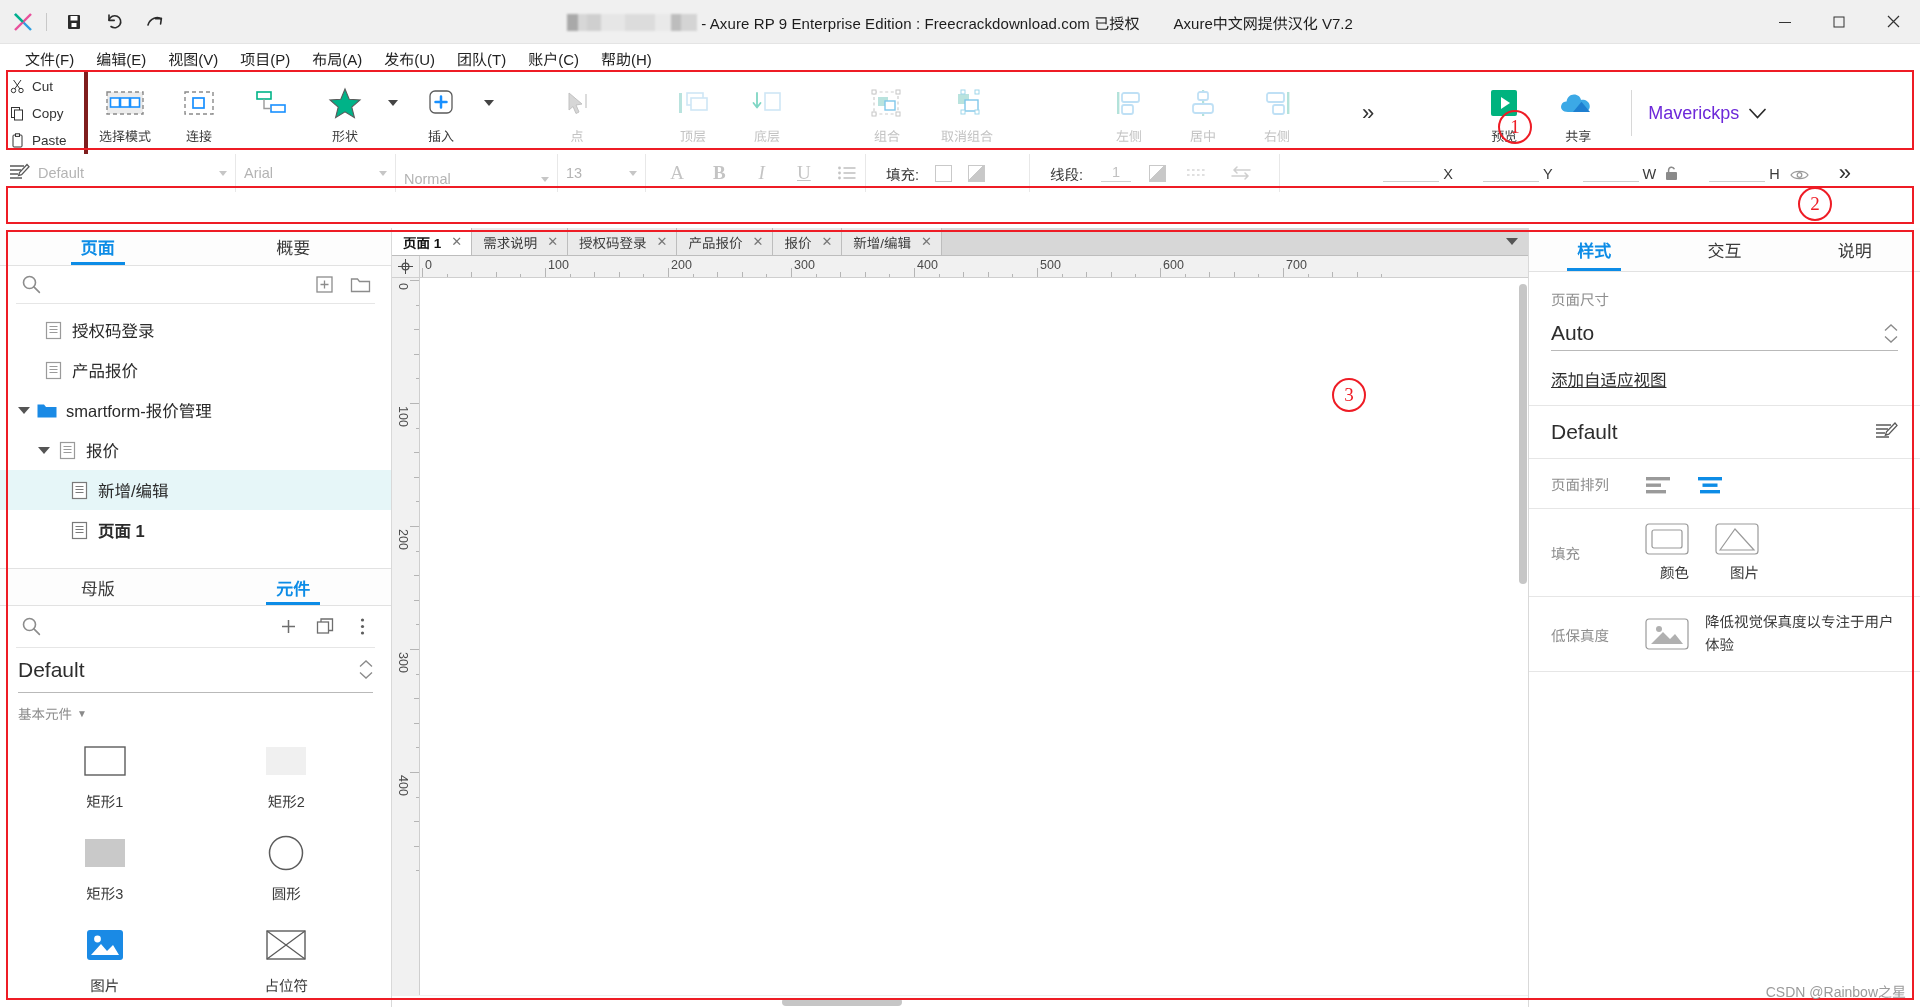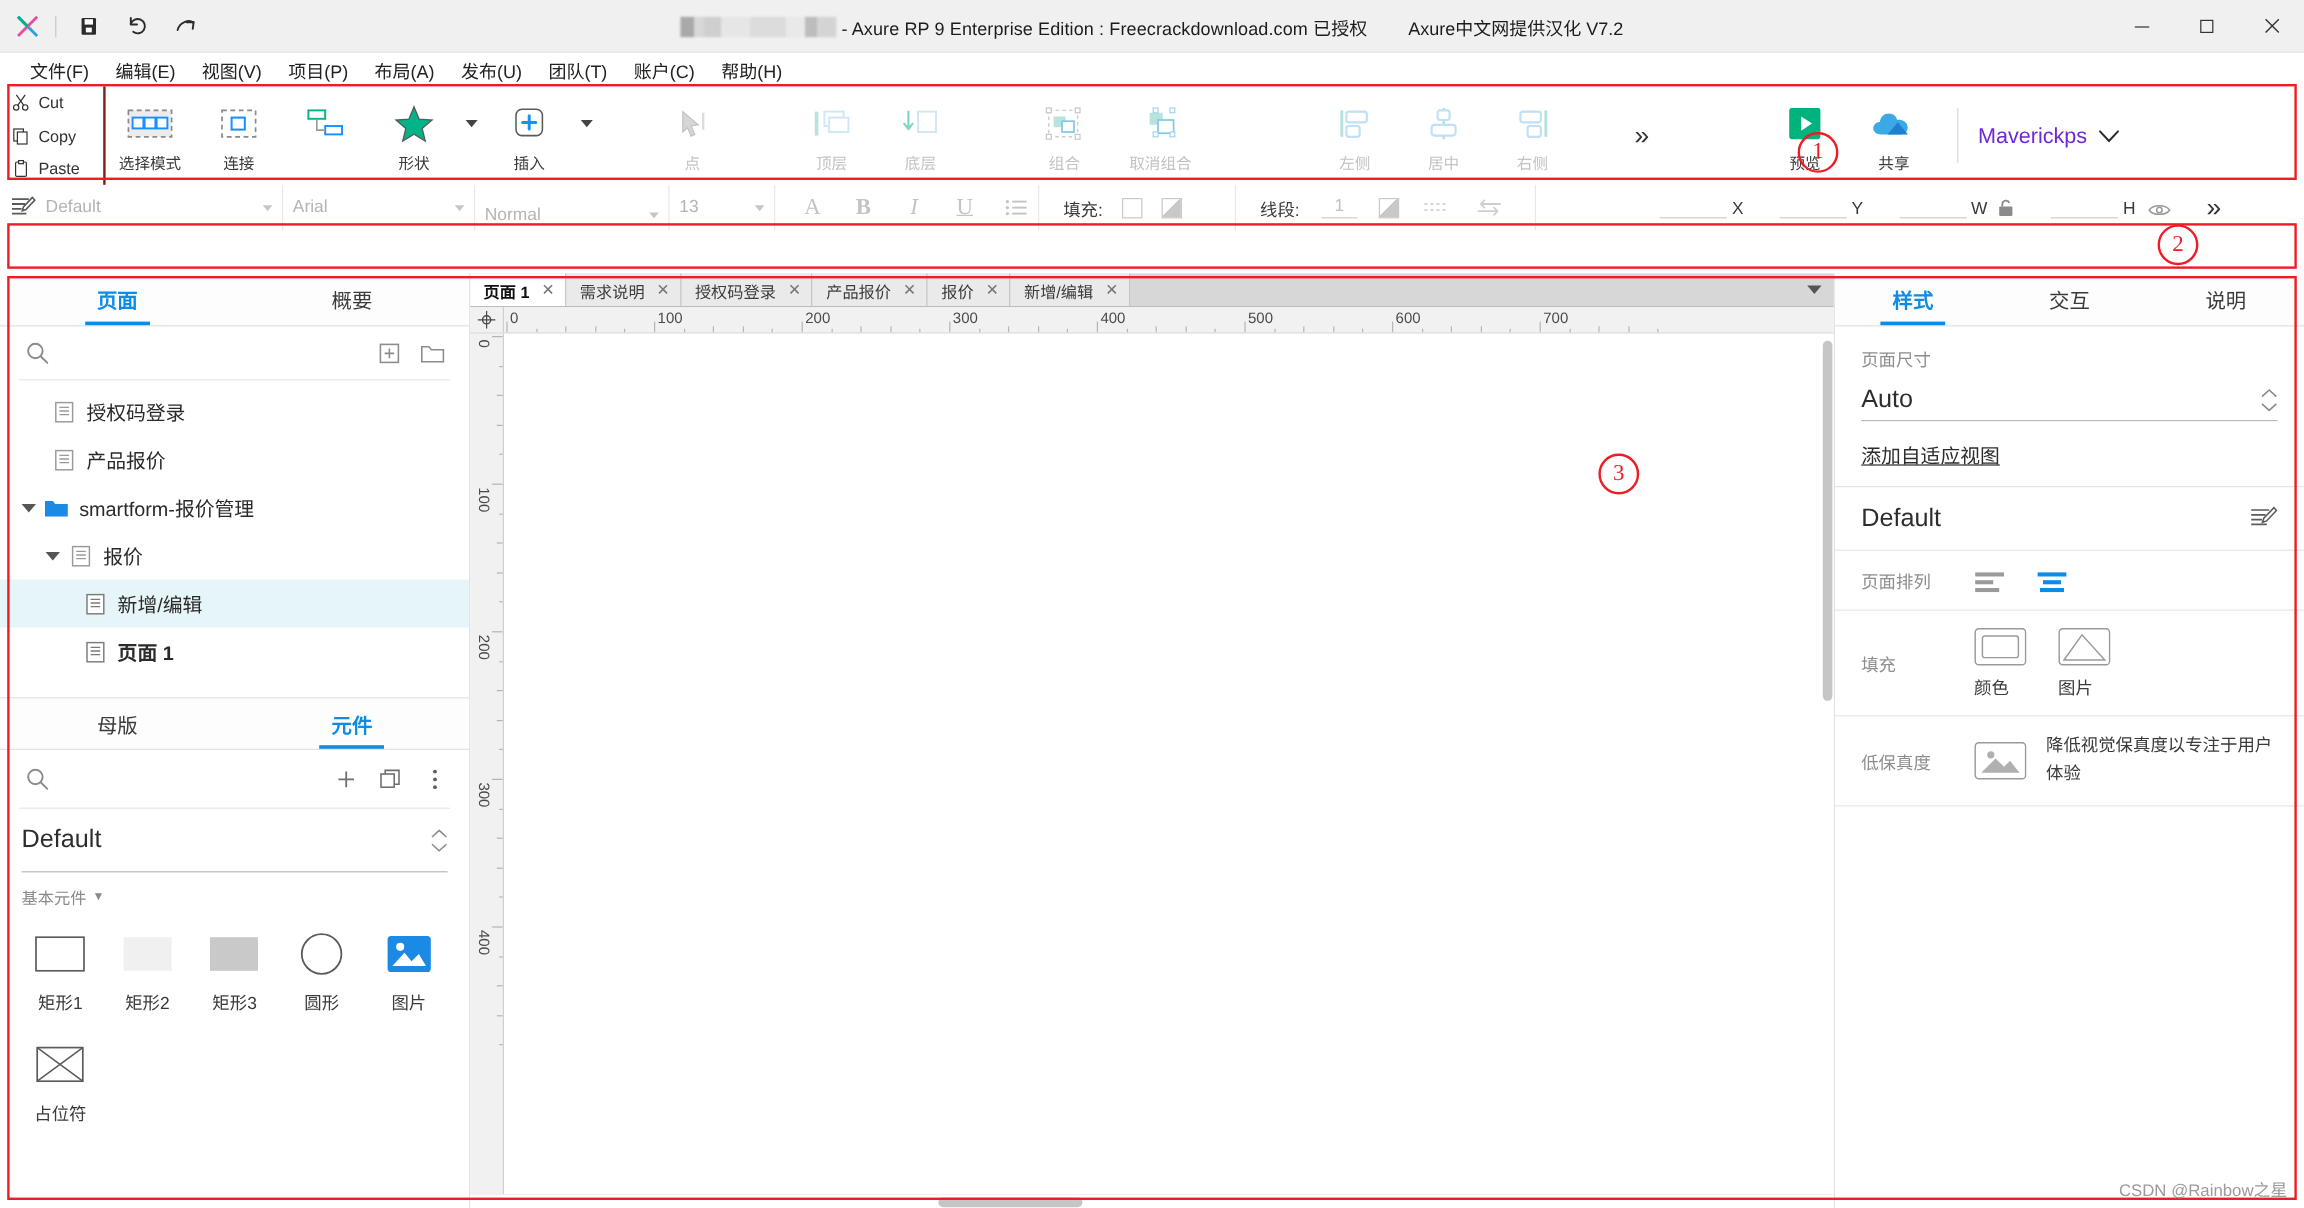--- a/index.html
+++ b/index.html
@@ -52,22 +52,22 @@
     font-size: 19px; font-family:"Liberation Serif", serif;
     background: transparent;
   }
 
   
   #toolbar {
     height: 82px; width:100%; background:#fff;
     display:flex; align-items:stretch; position:relative;
   }
   .clipcol {
-    width: 88px; display:flex; flex-direction:column; justify-content:space-between;
-    border-right:2px solid #7f1d1d; padding-left:6px;
+    width: 88px; display:flex; flex-direction:column; justify-content:center;
+    border-right:4px solid #7f1d1d; padding-left:6px;
   }
   .clip-row { display:flex; align-items:center; gap:7px; height:27px; font-size:13.5px; color:#333; cursor:pointer; padding-left:4px;}
   .clip-row .lbl { font-size:13.5px; }
   .tgrp { display:flex; align-items:flex-start; height:100%; }
   .tbtn {
     width: 74px; height:82px; display:flex; flex-direction:column;
     align-items:center; justify-content:flex-start; padding-top: 14px;
     cursor:pointer; position:relative;
   }
   .tbtn .tico { height:34px; display:flex; align-items:center; justify-content:center;}
@@ -122,21 +122,21 @@
   .tarrow { width:20px; display:flex; align-items:center; justify-content:center;}
   .tri { width:0;height:0;border-left:6px solid transparent;border-right:6px solid transparent;border-top:7px solid #555;}
   .ticon { width:26px; display:flex; align-items:center; justify-content:center; margin-right:6px;}
 
   .wtabs { height:44px; display:flex; border-top:1px solid #e2e2e2; border-bottom:1px solid #e2e2e2; background:#fdfdfd;}
   .wsearch { height:48px; display:flex; align-items:center; padding: 0 18px; gap:12px;}
   .libsel { height: 52px; display:flex; align-items:center; padding: 0 18px; }
   .libsel .lname { font-size: 21px; color:#2d2d2d; flex:1;}
   .libsel-ul { height:1px; background:#b9b9b9; margin: 0 18px;}
   .seccap { font-size: 13.5px; color:#8a8a8a; padding: 10px 18px 4px 18px; display:flex; align-items:center; gap:5px;}
-  .wgrid { display:grid; grid-template-columns: repeat(5, 1fr); padding: 6px 14px; row-gap: 8px;}
+  .wgrid { display:grid; grid-template-columns: repeat(2, 1fr); padding: 6px 14px; row-gap: 8px;}
   .wcell { display:flex; flex-direction:column; align-items:center; cursor:pointer; padding: 6px 0;}
   .wcell .wic { height: 44px; display:flex; align-items:center; justify-content:center;}
   .wcell .wlb { font-size:14.5px; color:#3a3a3a; margin-top: 7px;}
 
   
   #center { flex: 1; display:flex; flex-direction:column; background:#fff; position:relative; min-width:0;}
   .doctabs { height: 28px; display:flex; background:#d7d7d7; align-items:stretch; border-bottom:1px solid #bdbdbd;}
   .dtab { display:flex; align-items:center; gap:10px; padding: 0 9px 0 11px; font-size:13.5px; color:#3c3c3c;
           background:#eaeaea; border-right:1px solid #bdbdbd; cursor:pointer; white-space:nowrap;}
   .dtab.active { background:#fff; color:#111; font-weight:bold;}
@@ -164,21 +164,21 @@
   .rsec { padding: 16px 22px 14px 22px; border-bottom:1px solid #e6e6e6;}
   .rcap { font-size:14.5px; color:#8e8e8e; margin-bottom: 12px;}
   .rvalrow { display:flex; align-items:center; border-bottom:1px solid #b9b9b9; padding-bottom:5px;}
   .rvalrow .v { font-size: 21px; color:#2d2d2d; flex:1;}
   .rlink { font-size:16.5px; color:#2d2d2d; text-decoration:underline; display:inline-block; margin-top:16px; cursor:pointer;}
   .rstylerow { display:flex; align-items:center; justify-content:space-between; padding: 14px 22px; border-bottom:1px solid #e6e6e6;}
   .rstylerow .sname { font-size:21px; color:#2d2d2d;}
   .rprop { display:flex; align-items:center; padding: 14px 22px; border-bottom:1px solid #e6e6e6; gap: 22px;}
   .rprop .plbl { font-size:14.5px; color:#8e8e8e; width: 72px; flex-shrink:0;}
   .rprop .pbody { display:flex; align-items:center; gap: 26px; flex:1;}
-  .fillcell { display:flex; flex-direction:column; align-items:flex-start; cursor:pointer; gap:6px;}
+  .fillcell { display:flex; flex-direction:column; align-items:flex-end; cursor:pointer; gap:6px;}
   .fillcell .flb { font-size:14.5px; color:#3a3a3a;}
   .lowfi-txt { font-size:14.5px; color:#3a3a3a; line-height:1.6; }
   .spin { display:flex; flex-direction:column; gap:3px; cursor:pointer;}
 
   .watermark { position:absolute; right: 14px; bottom: 6px; font-size: 14px; color:#9b9b9b; z-index:70;}
   svg { display:block; }
 </style>
 </head>
 <body>
 

